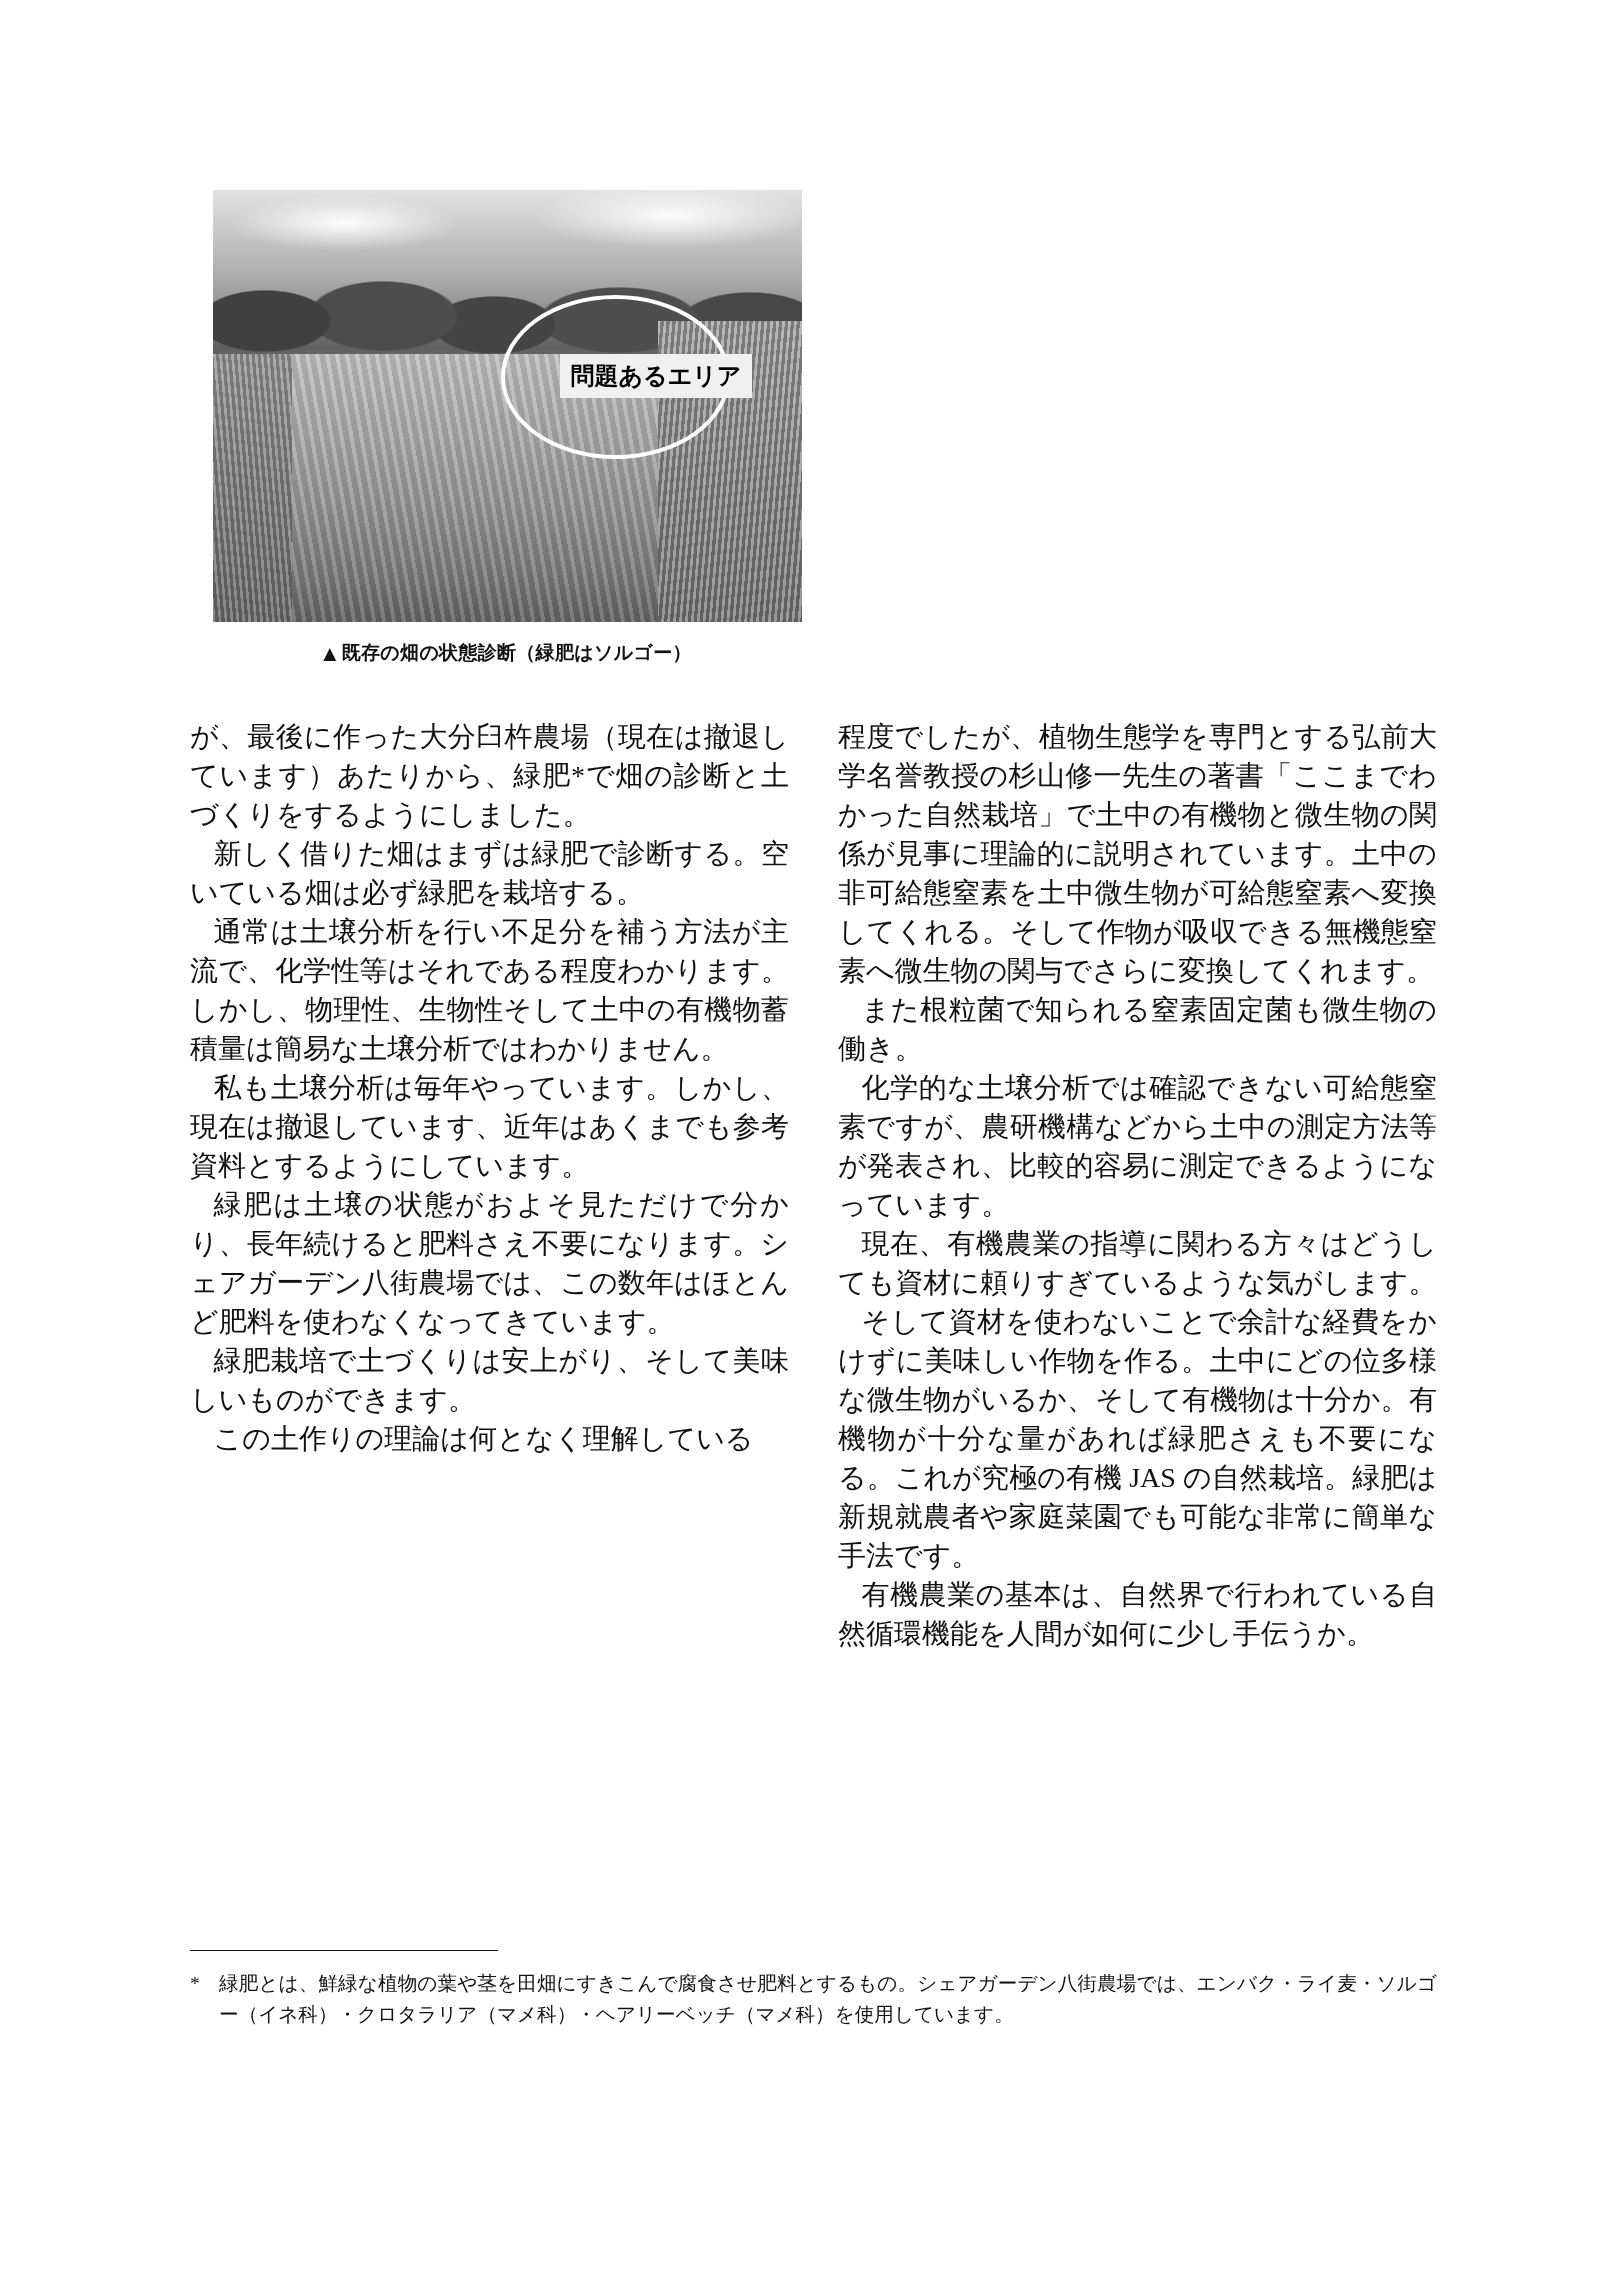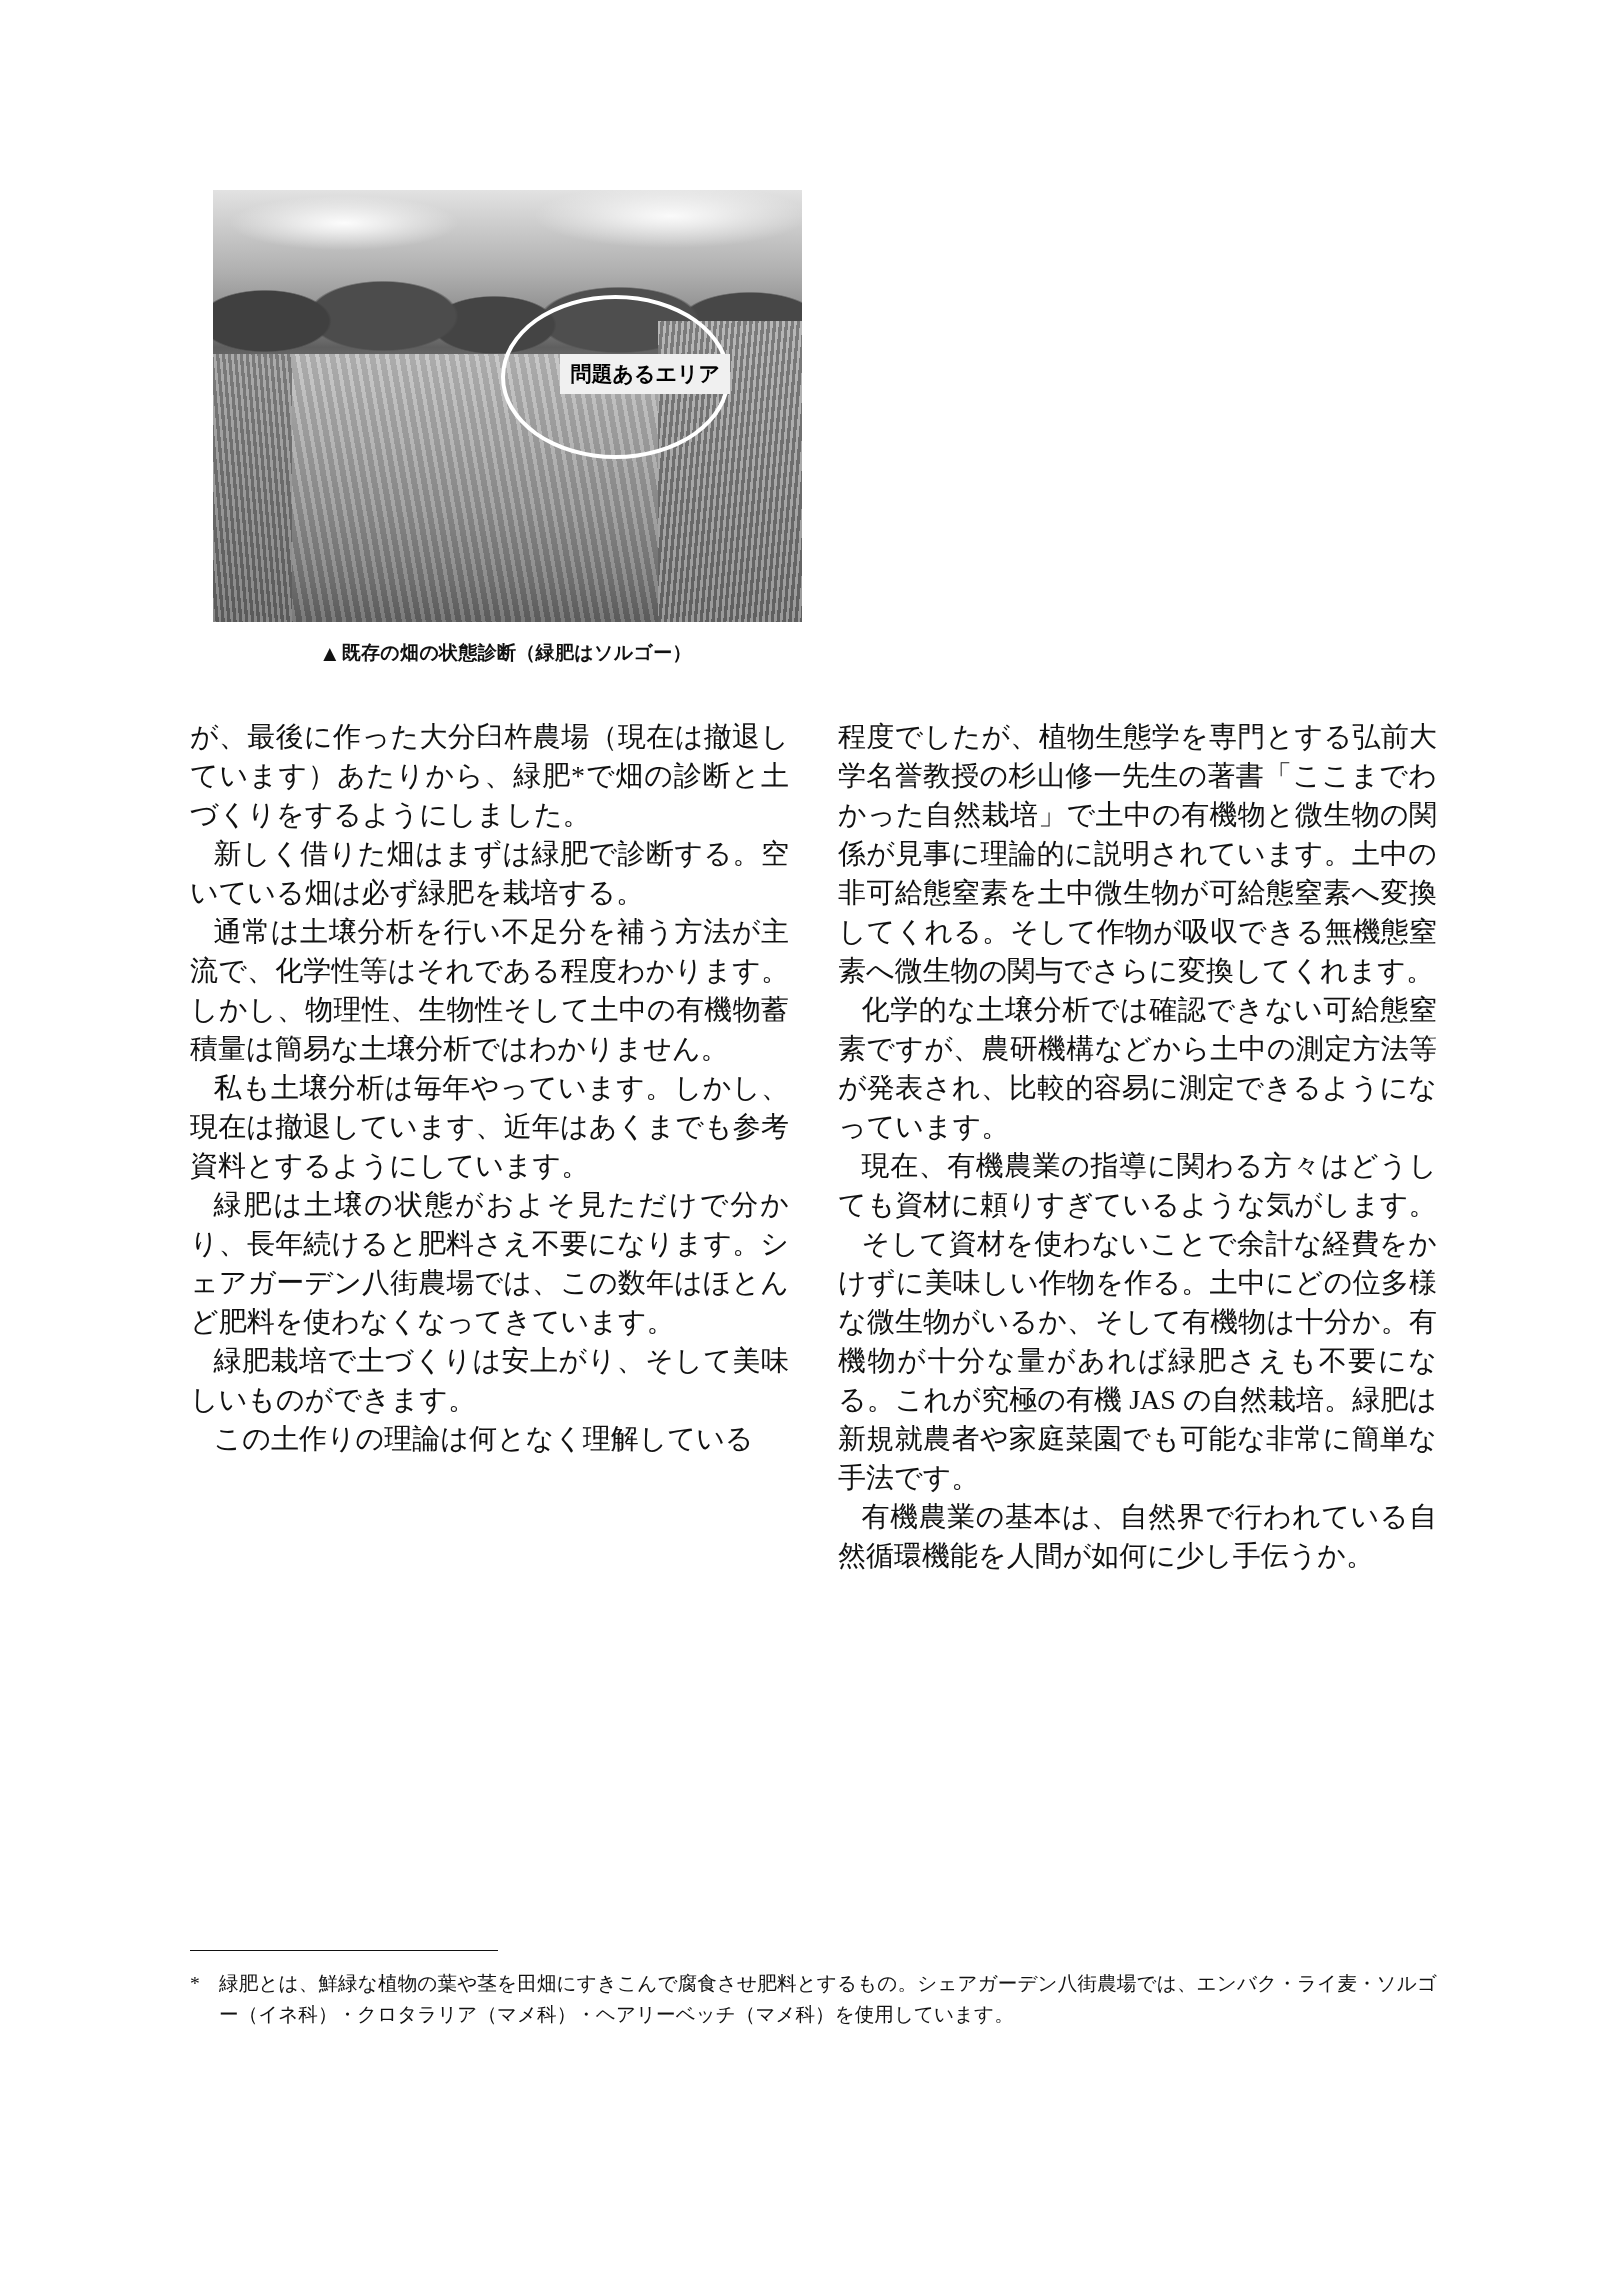--- a/index.html
+++ b/index.html
@@ -145,21 +145,21 @@
   }
   .marker-2 {
     left: 288px; top: 105px; width: 229px; height: 164px;
   }
   .marker-label {
     position: absolute;
     background: #f0f0ee;
     color: #000000;
     font-family: "DejaVu Sans", "Liberation Sans", sans-serif;
     font-weight: bold;
-    font-size: 21px;
+    font-size: 24px;
     padding: 5.9px 10.5px;
     white-space: nowrap;
   }
   .label-1 { left: 151px; top: 229px; }
   .label-2 { left: 347px; top: 164px; }
 
   .fig-caption {
     margin-top: 18.3px;
     text-align: center;
     font-family: "DejaVu Sans", "Liberation Sans", sans-serif;
@@ -255,20 +255,21 @@
       <p class="indent">新しく借りた畑はまずは緑肥で診断する。空いている畑は必ず緑肥を栽培する。</p>
       <p class="indent">通常は土壌分析を行い不足分を補う方法が主流で、化学性等はそれである程度わかります。しかし、物理性、生物性そして土中の有機物蓄積量は簡易な土壌分析ではわかりません。</p>
       <p class="indent">私も土壌分析は毎年やっています。しかし、現在は撤退しています、近年はあくまでも参考資料とするようにしています。</p>
       <p class="indent">緑肥は土壌の状態がおよそ見ただけで分かり、長年続けると肥料さえ不要になります。シェアガーデン八街農場では、この数年はほとんど肥料を使わなくなってきています。</p>
       <p class="indent">緑肥栽培で土づくりは安上がり、そして美味しいものができます。</p>
       <p class="indent">この土作りの理論は何となく理解している</p>
     </div>
 
     <div class="col">
       <p>程度でしたが、植物生態学を専門とする弘前大学名誉教授の杉山修一先生の著書「ここまでわかった自然栽培」で土中の有機物と微生物の関係が見事に理論的に説明されています。土中の非可給態窒素を土中微生物が可給態窒素へ変換してくれる。そして作物が吸収できる無機態窒素へ微生物の関与でさらに変換してくれます。</p>
+      <p class="indent">また根粒菌で知られる窒素固定菌も微生物の働き。</p>
       <p class="indent">化学的な土壌分析では確認できない可給態窒素ですが、農研機構などから土中の測定方法等が発表され、比較的容易に測定できるようになっています。</p>
       <p class="indent">現在、有機農業の指導に関わる方々はどうしても資材に頼りすぎているような気がします。</p>
       <p class="indent">そして資材を使わないことで余計な経費をかけずに美味しい作物を作る。土中にどの位多様な微生物がいるか、そして有機物は十分か。有機物が十分な量があれば緑肥さえも不要になる。これが究極の有機 JAS の自然栽培。緑肥は新規就農者や家庭菜園でも可能な非常に簡単な手法です。</p>
       <p class="indent">有機農業の基本は、自然界で行われている自然循環機能を人間が如何に少し手伝うか。</p>
     </div>
 
   </div>
 
   <div class="footnote">
     <div class="footnote-rule"></div>

